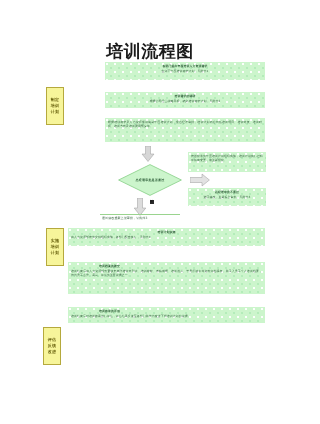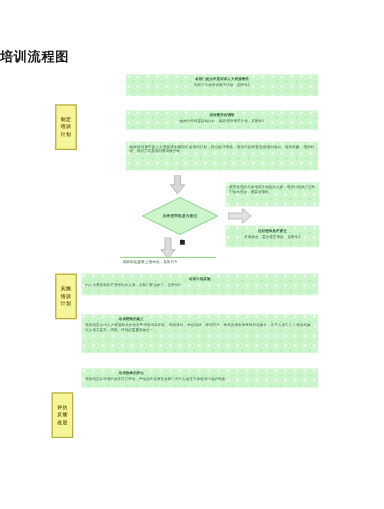--- a/index.html
+++ b/index.html
@@ -22,22 +22,22 @@
     height: 424px;
     background: #ffffff;
   }
 
   
   .title {
     position: absolute;
     left: 0;
     top: 40px;
     width: 300px;
-    text-align: left;
-    font-size: 11px;
+    text-align: center;
+    font-size: 17px;
     font-weight: bold;
     color: #1a1a1a;
     letter-spacing: 0.5px;
     font-family: "DejaVu Sans", "Liberation Sans", sans-serif;
   }
 
   
   .gbox {
     position: absolute;
     background-color: #ccf5cc;

